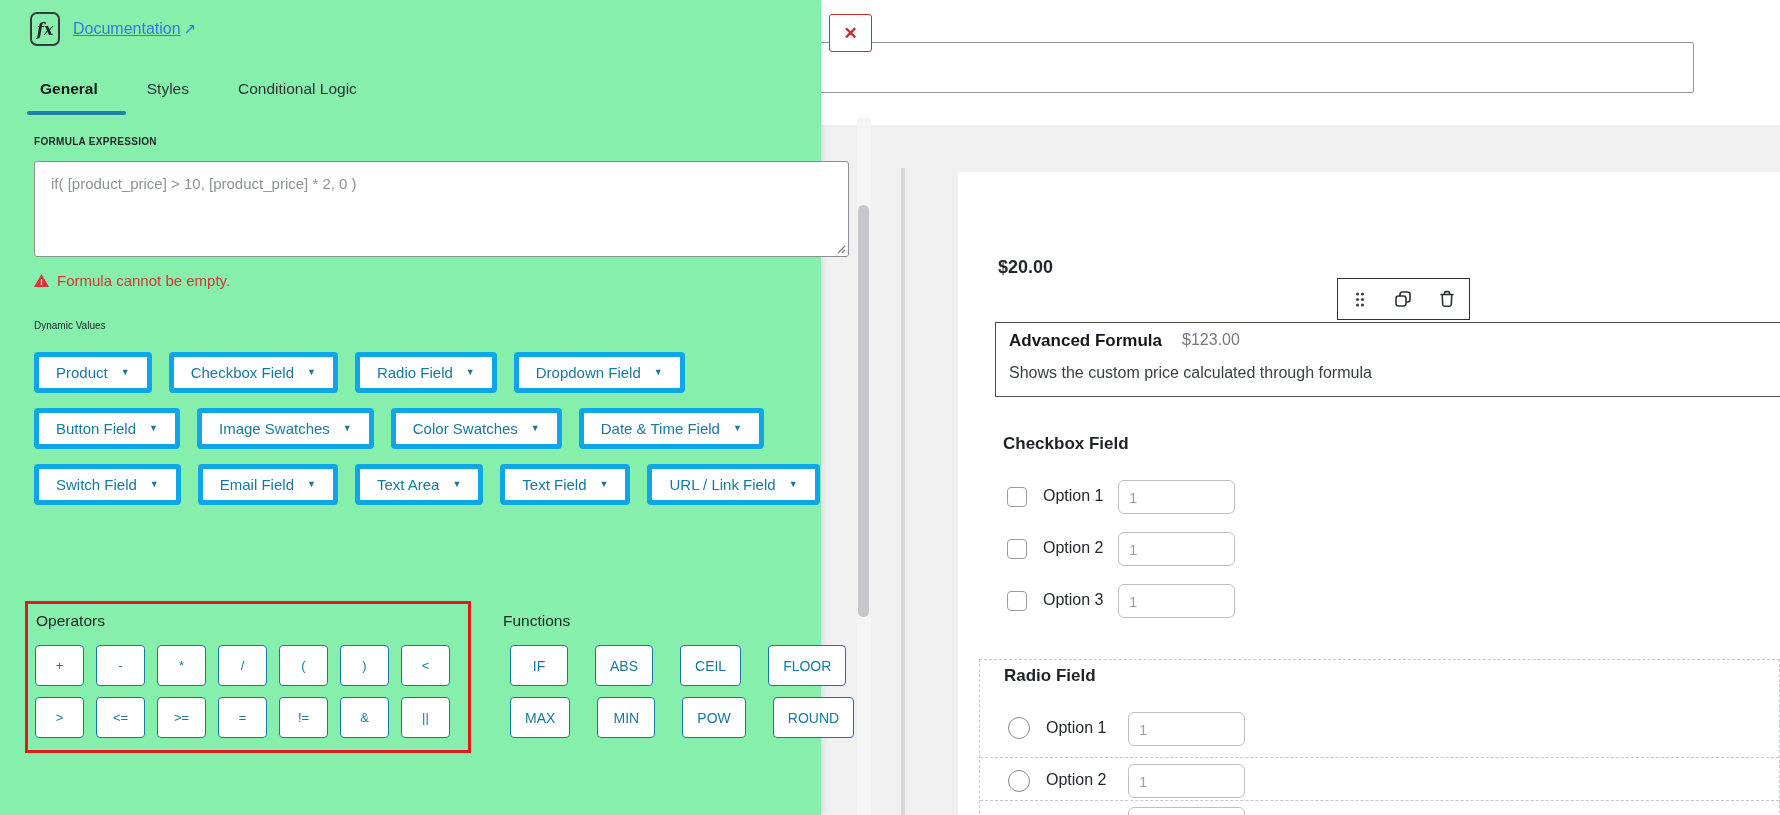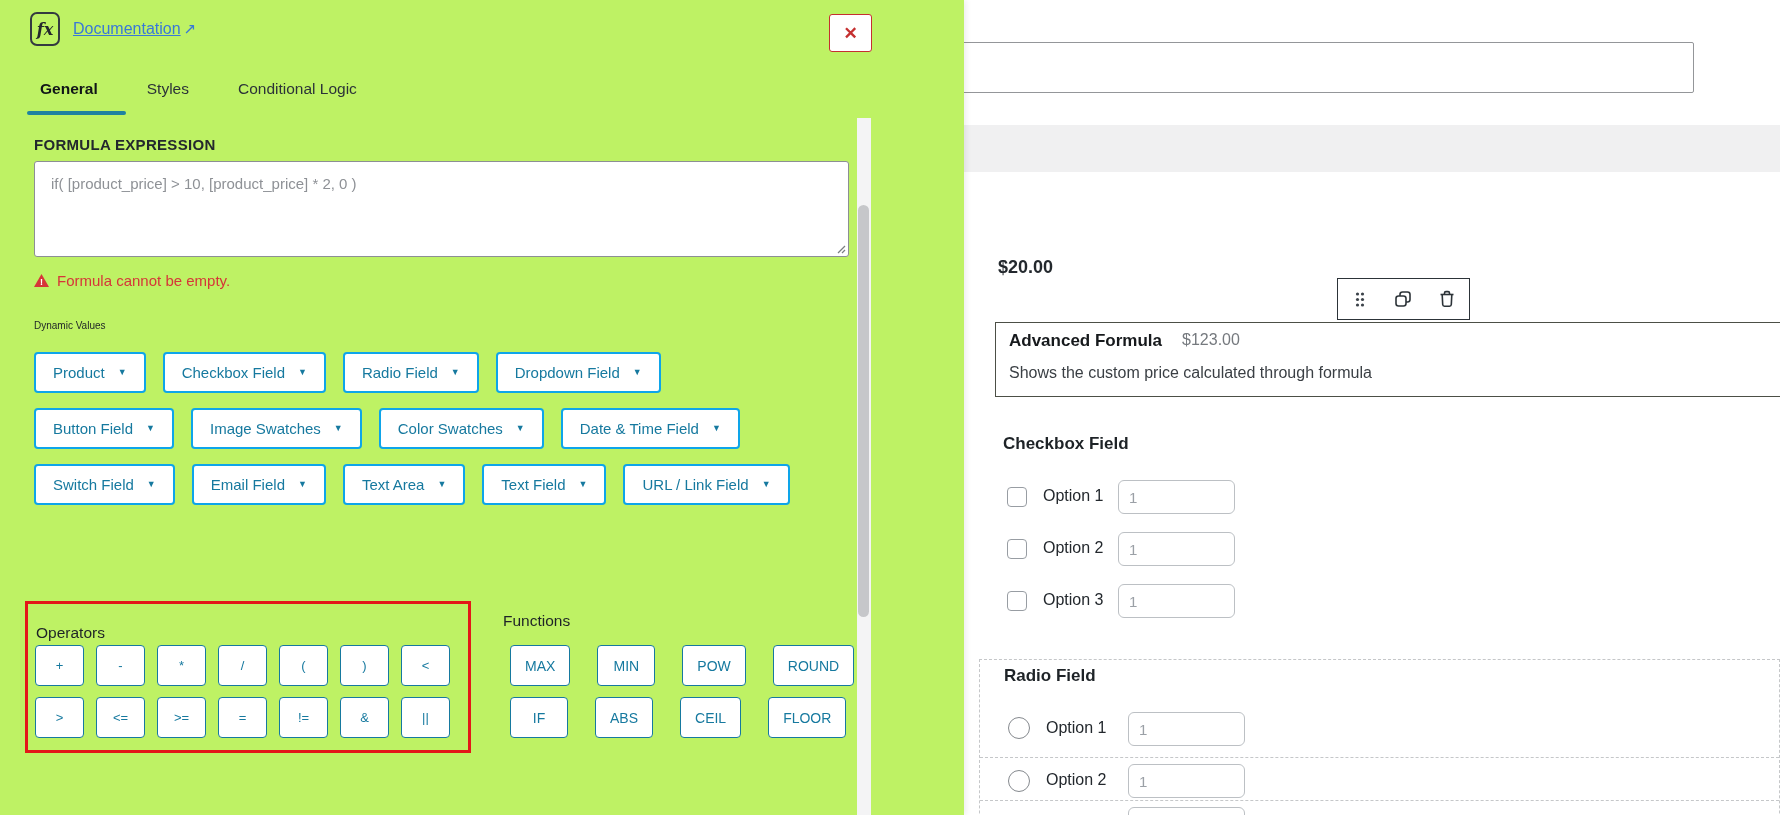--- a/index.html
+++ b/index.html
@@ -43,21 +43,21 @@
                border-radius:6px; background:#fff; padding:0 10px; font-size:15px;
                color:#3c434a; font-family:inherit; }
   .qty-input::placeholder { color:#9ba0a6; }
 
   .radio-section { position:absolute; left:21px; top:487px; width:801px; height:210px;
                    border:1px dashed #c5c7c9; }
   .rs-title { position:absolute; left:24px; top:6px; }
   .dash-sep { position:absolute; left:0; right:0; border-top:1px dashed #c5c7c9; }
 
   
-  #modal { position:absolute; left:0; top:0; width:964px; height:815px; background:#bef264;
+  #modal { position:absolute; left:0; top:0; width:821px; height:815px; background:#86efac;
            z-index:10; box-shadow:2px 0 6px rgba(0,0,0,.08); }
 
   .m-header { position:absolute; left:30px; top:12px; display:flex; align-items:center; gap:13px; }
   .fx-box { width:30px; height:34px; border:2px solid #343a40; border-radius:7px;
             display:flex; align-items:center; justify-content:center;
             font-style:italic; font-weight:600; font-size:16px; color:#23282d;
             font-family:"DejaVu Serif","Liberation Serif",serif; }
   .m-title { font-size:20.5px; font-weight:bold; color:#16191c; }
   .doc-link { font-size:16px; color:#3878d8; text-decoration:underline; cursor:pointer; }
   .ext-arrow { font-size:15px; color:#3878d8; margin-left:3px; text-decoration:none; }
@@ -66,42 +66,42 @@
                border:1.5px solid #c53030; border-radius:3px; color:#c53030; font-size:17px;
                font-weight:bold; cursor:pointer; display:flex; align-items:center; justify-content:center; }
 
   .tabs { position:absolute; left:40px; top:80px; display:flex; gap:49px; }
   .tab { font-size:15.5px; color:#2c3338; cursor:pointer; background:none; border:none;
          font-family:inherit; }
   .tab.active { color:#101517; font-weight:600; }
   .tab-underline { position:absolute; left:27px; top:111px; width:99px; height:4px;
                    background:#1f82a0; border-radius:2px; }
 
-  .fe-label { position:absolute; left:34px; top:136px; font-size:15px; font-weight:600;
+  .fe-label { position:absolute; left:34px; top:136px; font-size:10px; font-weight:600;
               letter-spacing:.3px; color:#23282d; }
   .fe-area { position:absolute; left:34px; top:161px; width:815px; height:96px;
              border:1px solid #8c8f94; border-radius:3px; padding:13px 16px; font-size:15px;
              color:#3c434a; font-family:inherit; resize:none; }
   .fe-area::placeholder { color:#8e9196; }
   .resize-grip { position:absolute; left:836px; top:244px; width:10px; height:10px; pointer-events:none; }
 
   .fe-error { position:absolute; left:34px; top:272px; display:flex; align-items:center; gap:8px; }
   .warn-tri { width:15px; height:13px; background:#d63638; clip-path:polygon(50% 0,100% 100%,0 100%);
               color:#fff; font-size:9px; font-weight:bold; text-align:center; line-height:16px; }
   .fe-error-text { font-size:15px; color:#d63638; }
 
   .dv-label { position:absolute; left:34px; top:320px; font-size:10px; color:#1e2327; }
   .dv-rows { position:absolute; left:34px; top:352px; display:flex; flex-direction:column; gap:15px; }
   .dv-row { display:flex; gap:17px; }
-  .dv-btn { height:41px; border:2px solid #0ea5e9; border-radius:4px; background:#fff;
+  .dv-btn { height:41px; border:5px solid #0ea5e9; border-radius:4px; background:#fff;
             color:#16799f; font-size:15px; font-family:inherit; padding:0 17px; display:flex;
             align-items:center; gap:13px; cursor:pointer;justify-content:flex-end; }
   .caret { font-size:9px; line-height:1; }
 
-  .ops-label { position:absolute; left:36px; top:612px; font-size:15.5px; color:#1e2327;margin-top:12px; }
+  .ops-label { position:absolute; left:36px; top:612px; font-size:15.5px; color:#1e2327; }
   .ops-grid { position:absolute; left:35px; top:645px; display:flex; flex-direction:column; gap:11px; }
   .ops-row { display:flex; gap:12px; }
   .op-btn { width:49px; height:41px; border:1px solid #16799f; border-radius:4px; background:#fff;
             color:#16799f; font-size:13px; font-family:inherit; cursor:pointer; }
   .red-box { position:absolute; left:25px; top:601px; width:446px; height:152px;
              border:3px solid #e31818; pointer-events:none; z-index:5; }
 
   .fn-label { position:absolute; left:503px; top:612px; font-size:15.5px; color:#1e2327; }
   .fn-grid { position:absolute; left:510px; top:645px; display:flex; flex-direction:column; gap:11px; }
   .fn-row { display:flex; gap:27px; }
@@ -311,29 +311,29 @@
       <button class="op-btn">!=</button>
       <button class="op-btn">&amp;</button>
       <button class="op-btn">||</button>
     </div>
   </div>
   <div class="red-box"></div>
 
   <div class="fn-label">Functions</div>
   <div class="fn-grid">
     <div class="fn-row">
+      <button class="fn-btn">IF</button>
+      <button class="fn-btn">ABS</button>
+      <button class="fn-btn">CEIL</button>
+      <button class="fn-btn">FLOOR</button>
+    </div>
+    <div class="fn-row">
       <button class="fn-btn">MAX</button>
       <button class="fn-btn">MIN</button>
       <button class="fn-btn">POW</button>
       <button class="fn-btn">ROUND</button>
     </div>
-    <div class="fn-row">
-      <button class="fn-btn">IF</button>
-      <button class="fn-btn">ABS</button>
-      <button class="fn-btn">CEIL</button>
-      <button class="fn-btn">FLOOR</button>
-    </div>
   </div>
 
   <div class="m-scrolltrack">
     <div class="m-scrollthumb"></div>
   </div>
 </div>
 
 </body></html>

